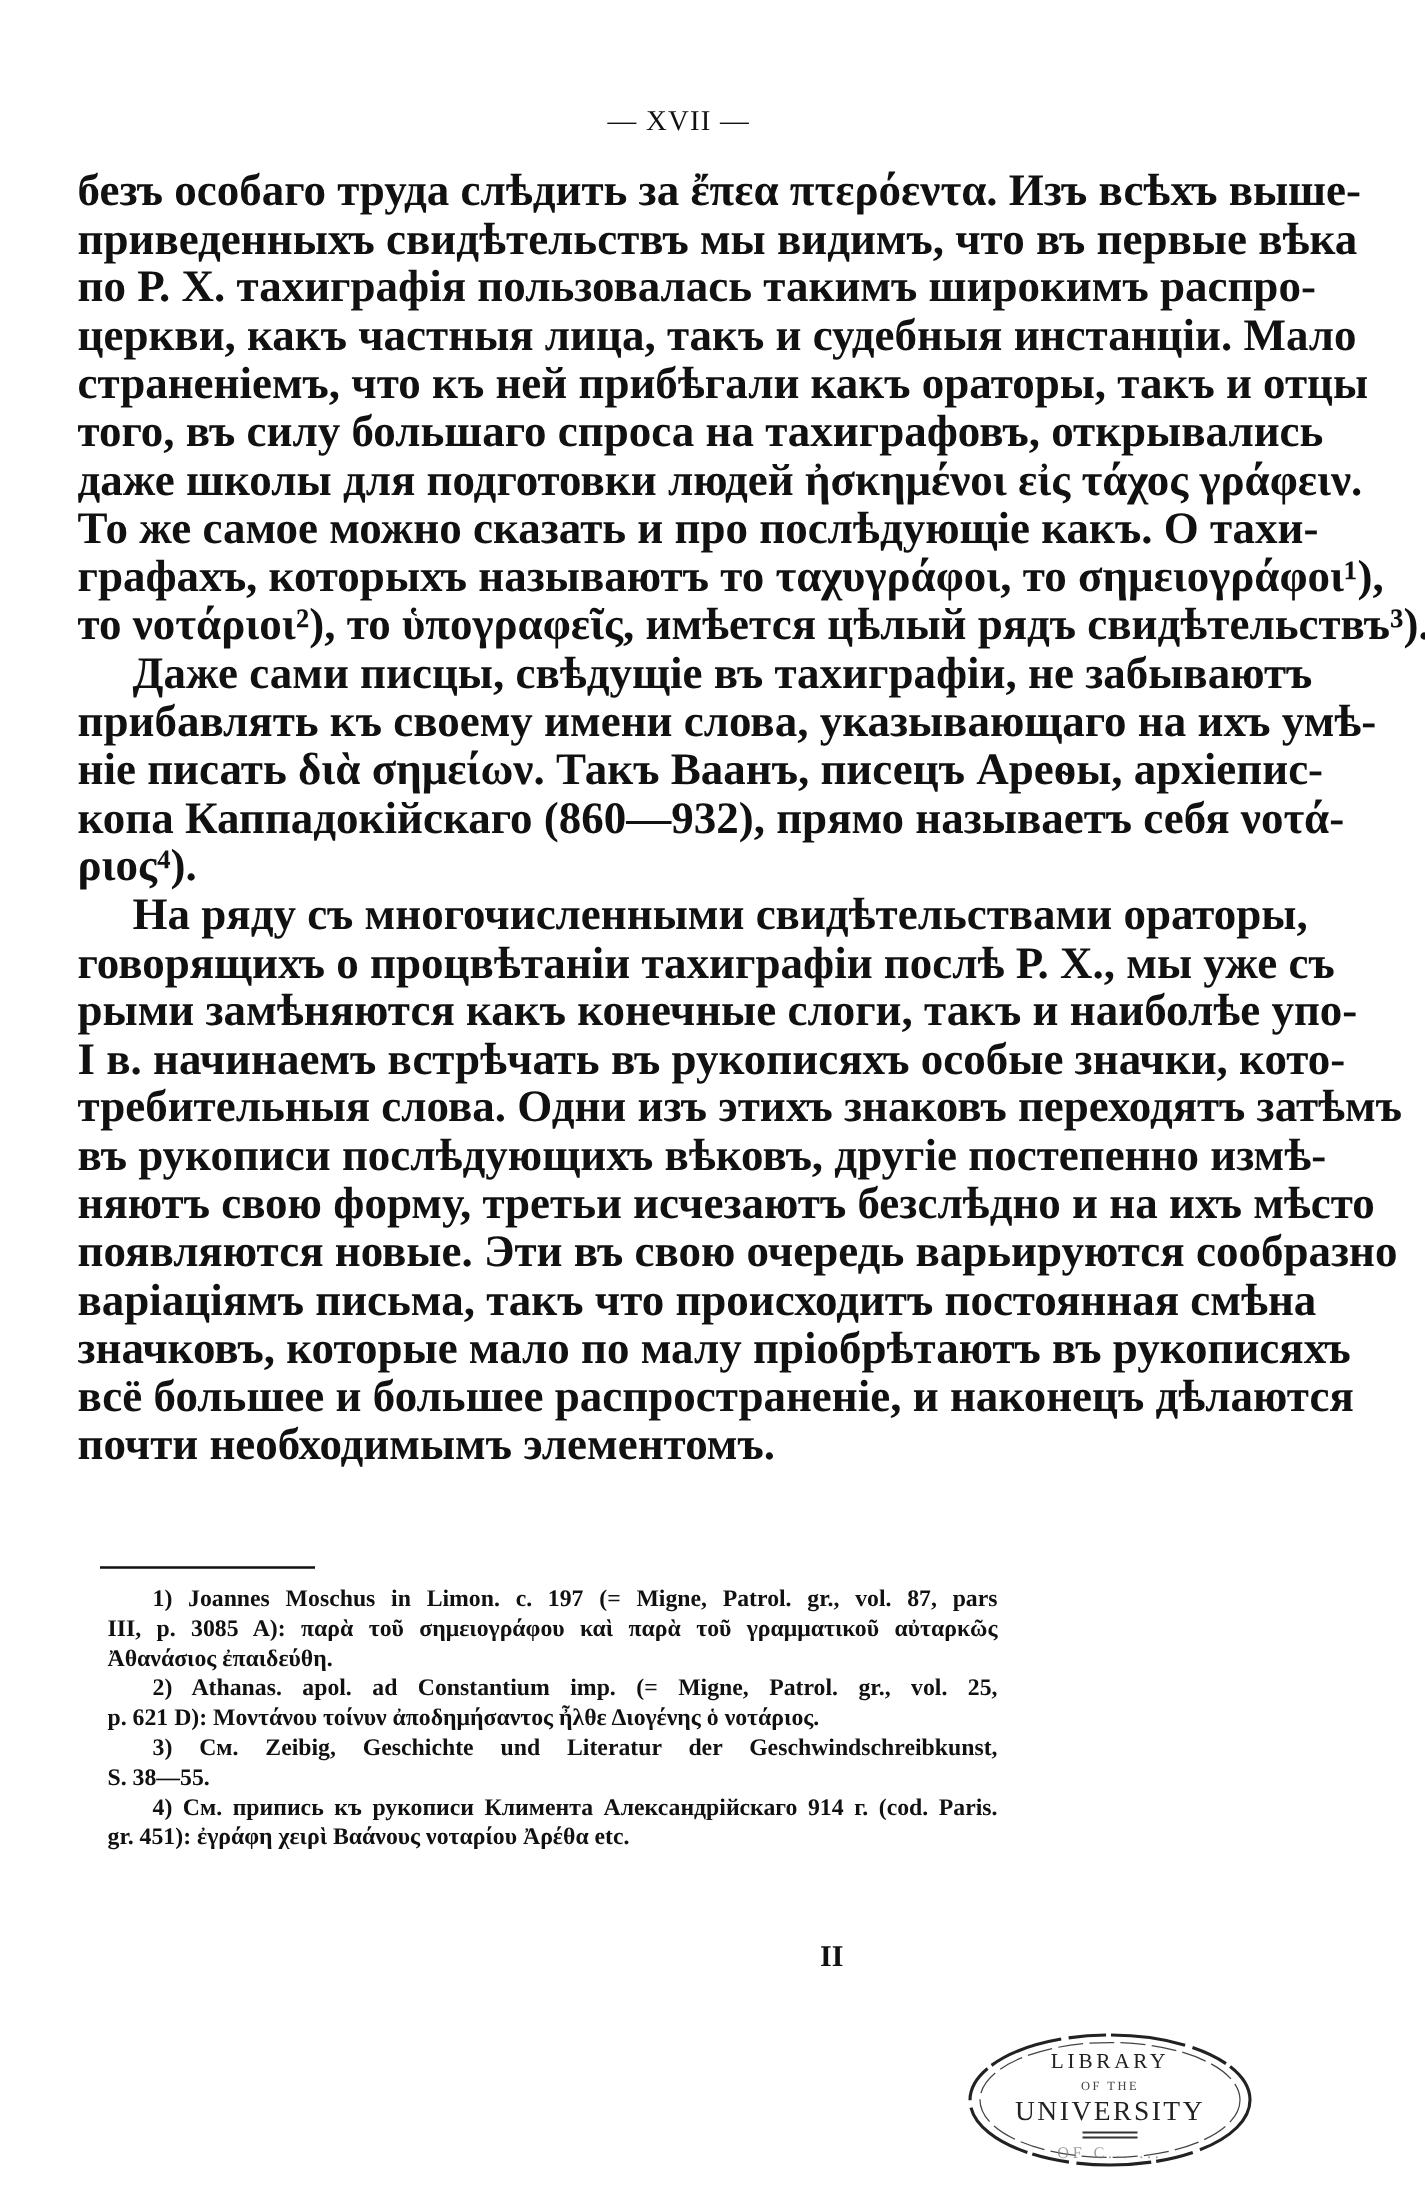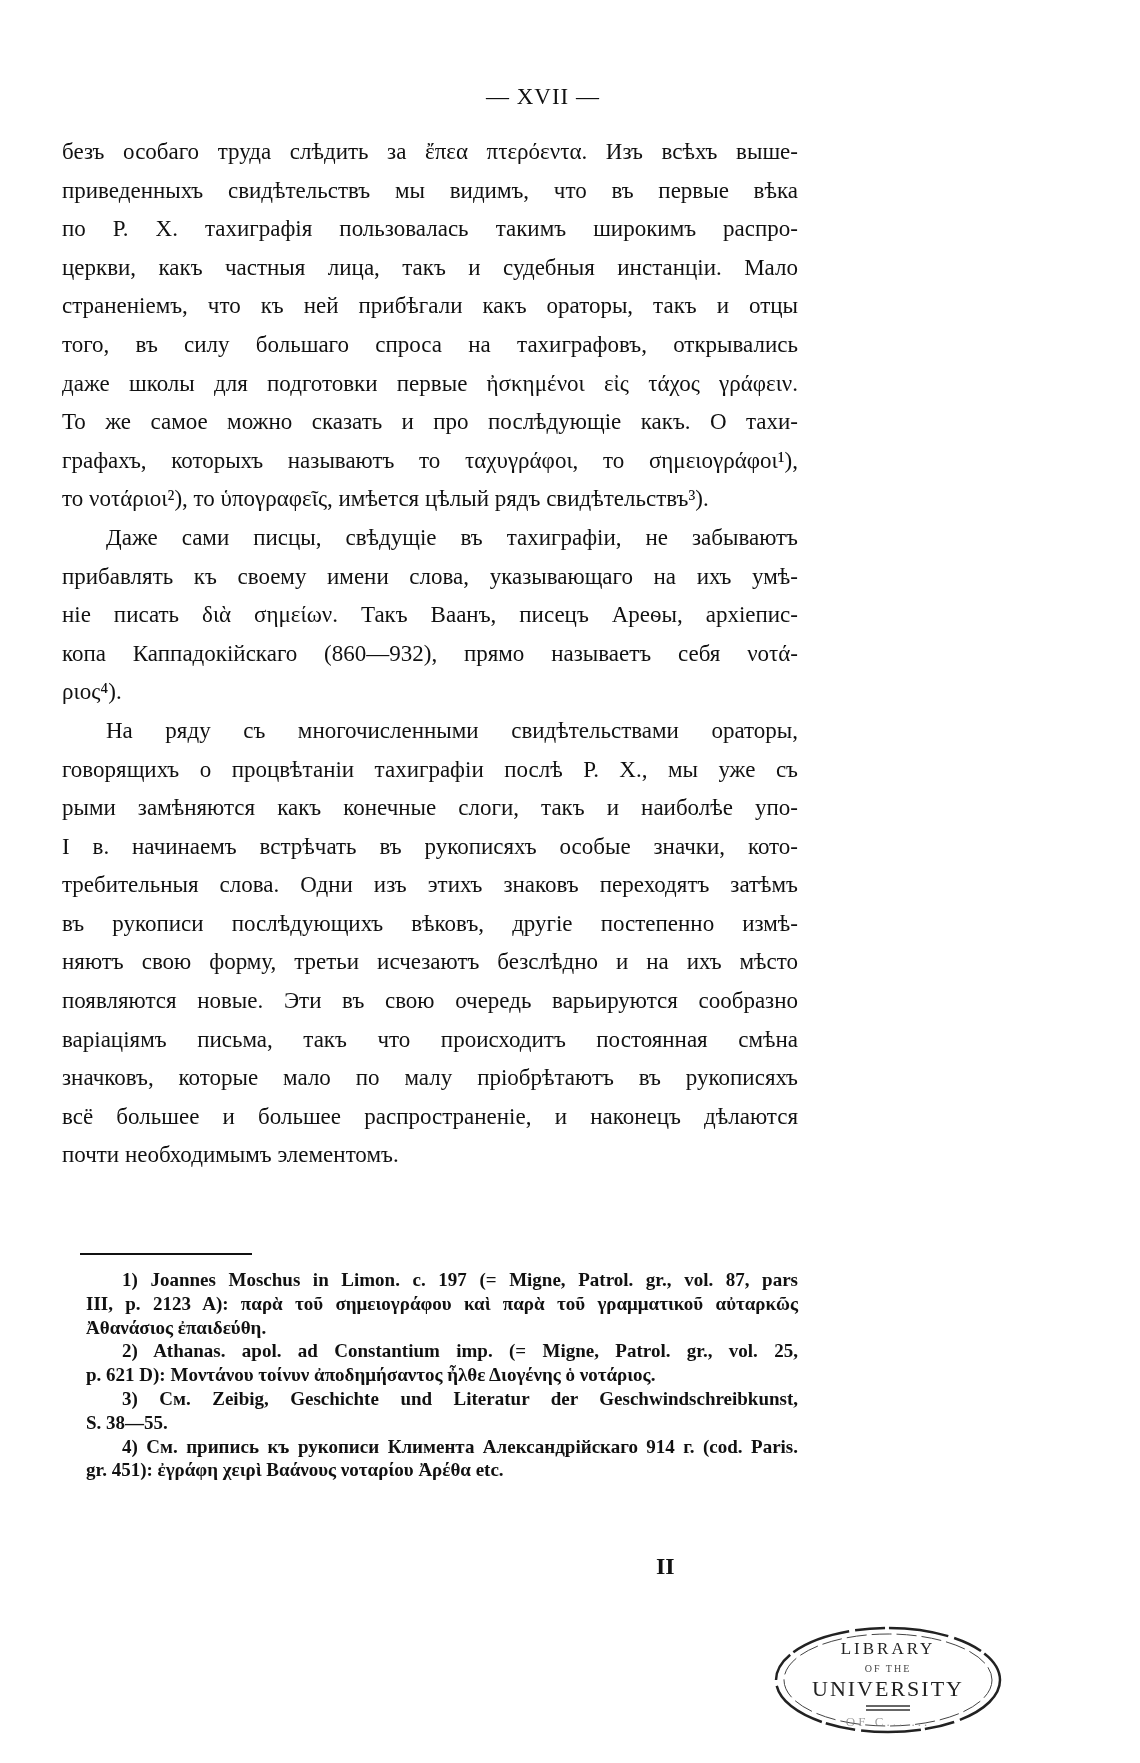--- a/index.html
+++ b/index.html
@@ -6,21 +6,21 @@
     body {
       width: 1140px; height: 1763px; position: relative; overflow: hidden;
       color: #111; font-family: "Liberation Serif", "DejaVu Serif", serif;
     }
     .page-header {
       position: absolute; top: 84px; left: 0; width: 1024px;
       text-align: center; font-size: 23px; letter-spacing: 1px; margin-left: 31px;
     }
     .main-text {
       position: absolute; top: 133px; left: 62px; width: 736px;
-      font-size: 23px; line-height: 38.6px; font-weight: normal;
+      font-size: 36px; line-height: 38.6px; font-weight: bold;
     }
     .line { display: block; white-space: nowrap; text-align: justify; text-align-last: justify; height: 38.6px; }
     .line.last { text-align-last: left; }
     .line.indent { padding-left: 44px; }
     .para + .para { }
     .footnote-rule {
       position: absolute; top: 1253px; left: 80px; width: 172px;
       border-top: 2px solid #111;
     }
     .footnotes {
@@ -44,21 +44,21 @@
 <div class="page-header">— XVII —</div>
 
 <div class="main-text">
   <div class="para">
     <span class="line">безъ особаго труда слѣдить за ἔπεα πτερόεντα. Изъ всѣхъ выше-</span>
     <span class="line">приведенныхъ свидѣтельствъ мы видимъ, что въ первые вѣка</span>
     <span class="line">по Р. Х. тахиграфія пользовалась такимъ широкимъ распро-</span>
     <span class="line">церкви, какъ частныя лица, такъ и судебныя инстанціи. Мало</span>
     <span class="line">страненіемъ, что къ ней прибѣгали какъ ораторы, такъ и отцы</span>
     <span class="line">того, въ силу большаго спроса на тахиграфовъ, открывались</span>
-    <span class="line">даже школы для подготовки первые ἠσκημένοι εἰς τάχος γράφειν.</span>
+    <span class="line">даже школы для подготовки людей ἠσκημένοι εἰς τάχος γράφειν.</span>
     <span class="line">То же самое можно сказать и про послѣдующіе какъ. О тахи-</span>
     <span class="line">графахъ, которыхъ называютъ то ταχυγράφοι, то σημειογράφοι¹),</span>
     <span class="line last">то νοτάριοι²), то ὑπογραφεῖς, имѣется цѣлый рядъ свидѣтельствъ³).</span>
   </div>
   <div class="para">
     <span class="line indent">Даже сами писцы, свѣдущіе въ тахиграфіи, не забываютъ</span>
     <span class="line">прибавлять къ своему имени слова, указывающаго на ихъ умѣ-</span>
     <span class="line">ніе писать διὰ σημείων. Такъ Ваанъ, писецъ Ареѳы, архіепис-</span>
     <span class="line">копа Каппадокійскаго (860—932), прямо называетъ себя νοτά-</span>
     <span class="line last">ριος⁴).</span>
@@ -77,21 +77,21 @@
     <span class="line">всё большее и большее распространеніе, и наконецъ дѣлаются</span>
     <span class="line last">почти необходимымъ элементомъ.</span>
   </div>
 </div>
 
 <div class="footnote-rule"></div>
 
 <div class="footnotes">
   <div>
     <span class="fn-line indent">1) Joannes Moschus in Limon. c. 197 (= Migne, Patrol. gr., vol. 87, pars</span>
-    <span class="fn-line">III, p. 2123 A): παρὰ τοῦ σημειογράφου καὶ παρὰ τοῦ γραμματικοῦ αὐταρκῶς</span>
+    <span class="fn-line">III, p. 3085 A): παρὰ τοῦ σημειογράφου καὶ παρὰ τοῦ γραμματικοῦ αὐταρκῶς</span>
     <span class="fn-line last">Ἀθανάσιος ἐπαιδεύθη.</span>
   </div>
   <div>
     <span class="fn-line indent">2) Athanas. apol. ad Constantium imp. (= Migne, Patrol. gr., vol. 25,</span>
     <span class="fn-line last">p. 621 D): Μοντάνου τοίνυν ἀποδημήσαντος ἦλθε Διογένης ὁ νοτάριος.</span>
   </div>
   <div>
     <span class="fn-line indent">3) См. Zeibig, Geschichte und Literatur der Geschwindschreibkunst,</span>
     <span class="fn-line last">S. 38—55.</span>
   </div>

